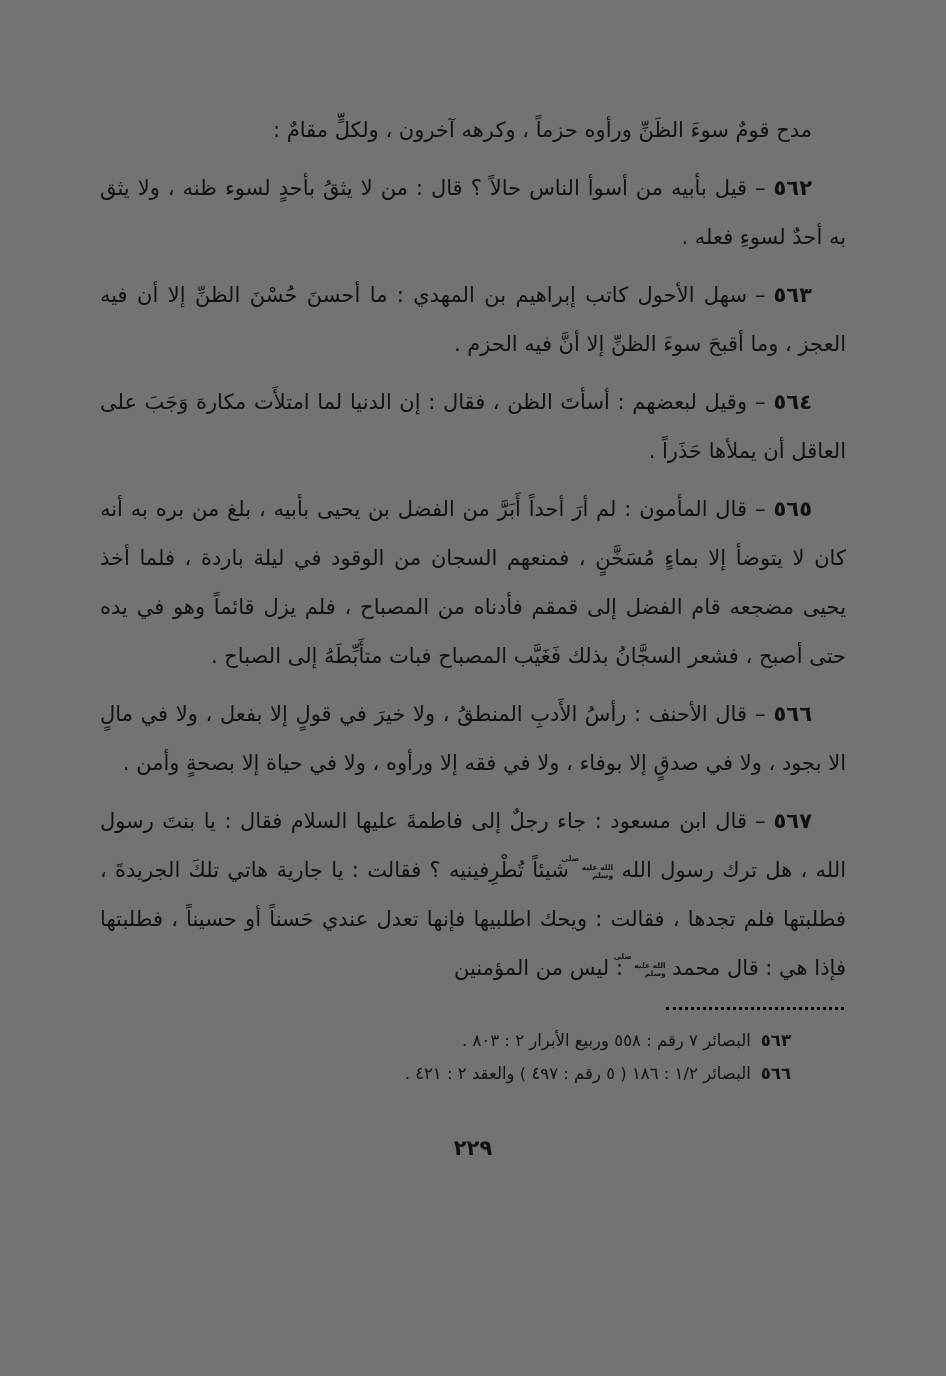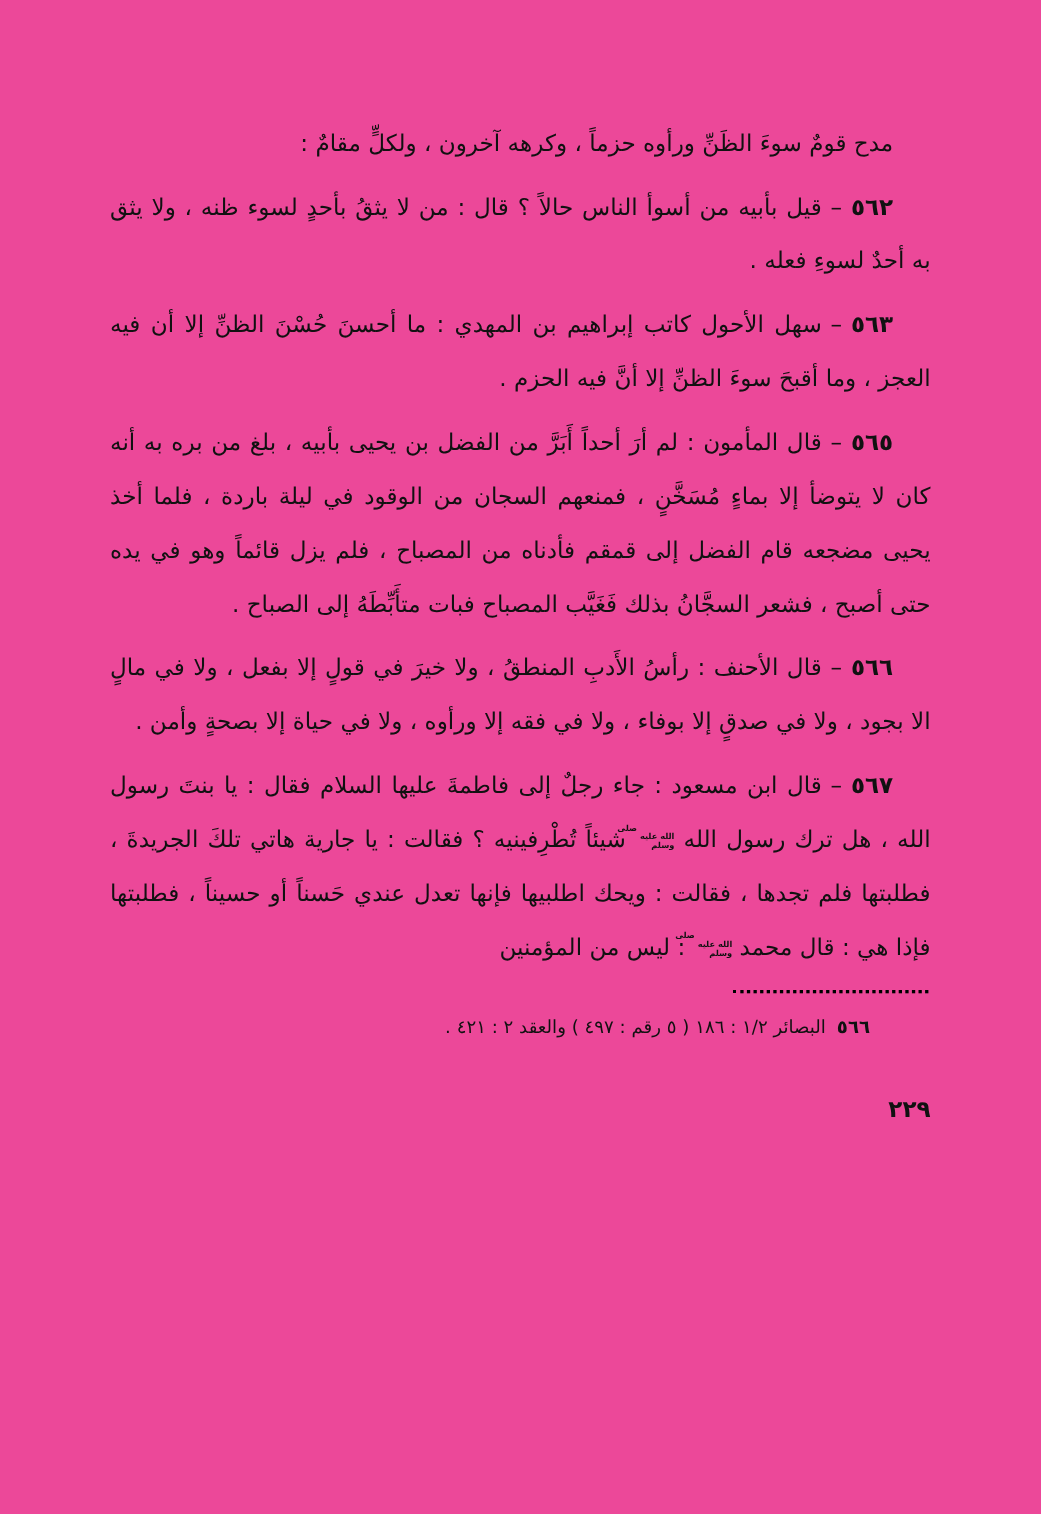--- a/index.html
+++ b/index.html
@@ -4,21 +4,21 @@
 <style>
   html, body {
     margin: 0;
     padding: 0;
     background: #ffffff;
   }
   .page {
     position: relative;
     width: 946px;
     height: 1376px;
-    background: #ec4899;
+    background: #737373;
     overflow: hidden;
     font-family: "DejaVu Sans", sans-serif;
     color: #111111;
   }
   .content {
     position: absolute;
     top: 106px;
     right: 100px;
     left: 100px;
     direction: rtl;
@@ -70,49 +70,51 @@
     text-indent: 0;
     text-align: right;
   }
   .fn-num {
     font-weight: bold;
     letter-spacing: 1px;
     margin-left: 10px;
   }
   .page-number {
     margin-top: 34px;
-    text-align: right;
+    text-align: center;
     font-size: 21px;
     font-weight: bold;
     letter-spacing: 3px;
     direction: rtl;
   }
 </style>
 </head>
 <body>
 
 <div class="page">
   <div class="content">
 
     <p><span>مدح قومٌ سوءَ الظَنِّ ورأوه حزماً ، وكرهه آخرون ، ولكلٍّ مقامٌ :</span></p>
 
     <p class="entry"><span class="entry-num">٥٦٢</span><span class="entry-dash">–</span><span>قيل بأبيه من أسوأ الناس حالاً ؟ قال : من لا يثقُ بأحدٍ لسوء ظنه ، ولا يثق به أحدٌ لسوءِ فعله .</span></p>
 
     <p class="entry"><span class="entry-num">٥٦٣</span><span class="entry-dash">–</span><span>سهل الأحول كاتب إبراهيم بن المهدي : ما أحسنَ حُسْنَ الظنِّ إلا أن فيه العجز ، وما أقبحَ سوءَ الظنِّ إلا أنَّ فيه الحزم .</span></p>
 
+    <p class="entry"><span class="entry-num">٥٦٤</span><span class="entry-dash">–</span><span>وقيل لبعضهم : أسأتَ الظن ، فقال : إن الدنيا لما امتلأَت مكارهَ وَجَبَ على العاقل أن يملأها حَذَراً .</span></p>
 
     <p class="entry"><span class="entry-num">٥٦٥</span><span class="entry-dash">–</span><span>قال المأمون : لم أرَ أحداً أَبَرَّ من الفضل بن يحيى بأبيه ، بلغ من بره به أنه كان لا يتوضأ إلا بماءٍ مُسَخَّنٍ ، فمنعهم السجان من الوقود في ليلة باردة ، فلما أخذ يحيى مضجعه قام الفضل إلى قمقم فأدناه من المصباح ، فلم يزل قائماً وهو في يده حتى أصبح ، فشعر السجَّانُ بذلك فَغَيَّب المصباح فبات متأَبِّطَهُ إلى الصباح .</span></p>
 
     <p class="entry"><span class="entry-num">٥٦٦</span><span class="entry-dash">–</span><span>قال الأحنف : رأسُ الأَدبِ المنطقُ ، ولا خيرَ في قولٍ إلا بفعل ، ولا في مالٍ الا بجود ، ولا في صدقٍ إلا بوفاء ، ولا في فقه إلا ورأوه ، ولا في حياة إلا بصحةٍ وأمن .</span></p>
 
     <p class="entry"><span class="entry-num">٥٦٧</span><span class="entry-dash">–</span><span>قال ابن مسعود : جاء رجلٌ إلى فاطمةَ عليها السلام فقال : يا بنتَ رسول الله ، هل ترك رسول الله <span class="seal">صلى الله عليه وسلم</span> شيئاً تُطْرِفينيه ؟ فقالت : يا جارية هاتي تلكَ الجريدةَ ، فطلبتها فلم تجدها ، فقالت : ويحك اطلبيها فإنها تعدل عندي حَسناً أو حسيناً ، فطلبتها فإذا هي : قال محمد <span class="seal">صلى الله عليه وسلم</span> : ليس من المؤمنين</span></p>
 
     <div class="footnotes">
       <div class="fn-sep"></div>
       <div class="fn-list">
+        <p><span class="fn-num">٥٦٣</span><span>البصائر ٧ رقم : ٥٥٨ وربيع الأبرار ٢ : ٨٠٣ .</span></p>
         <p><span class="fn-num">٥٦٦</span><span>البصائر ١/٢ : ١٨٦ ( ٥ رقم : ٤٩٧ ) والعقد ٢ : ٤٢١ .</span></p>
       </div>
     </div>
 
     <div class="page-number">٢٢٩</div>
 
   </div>
 </div>
 
 </body></html>

